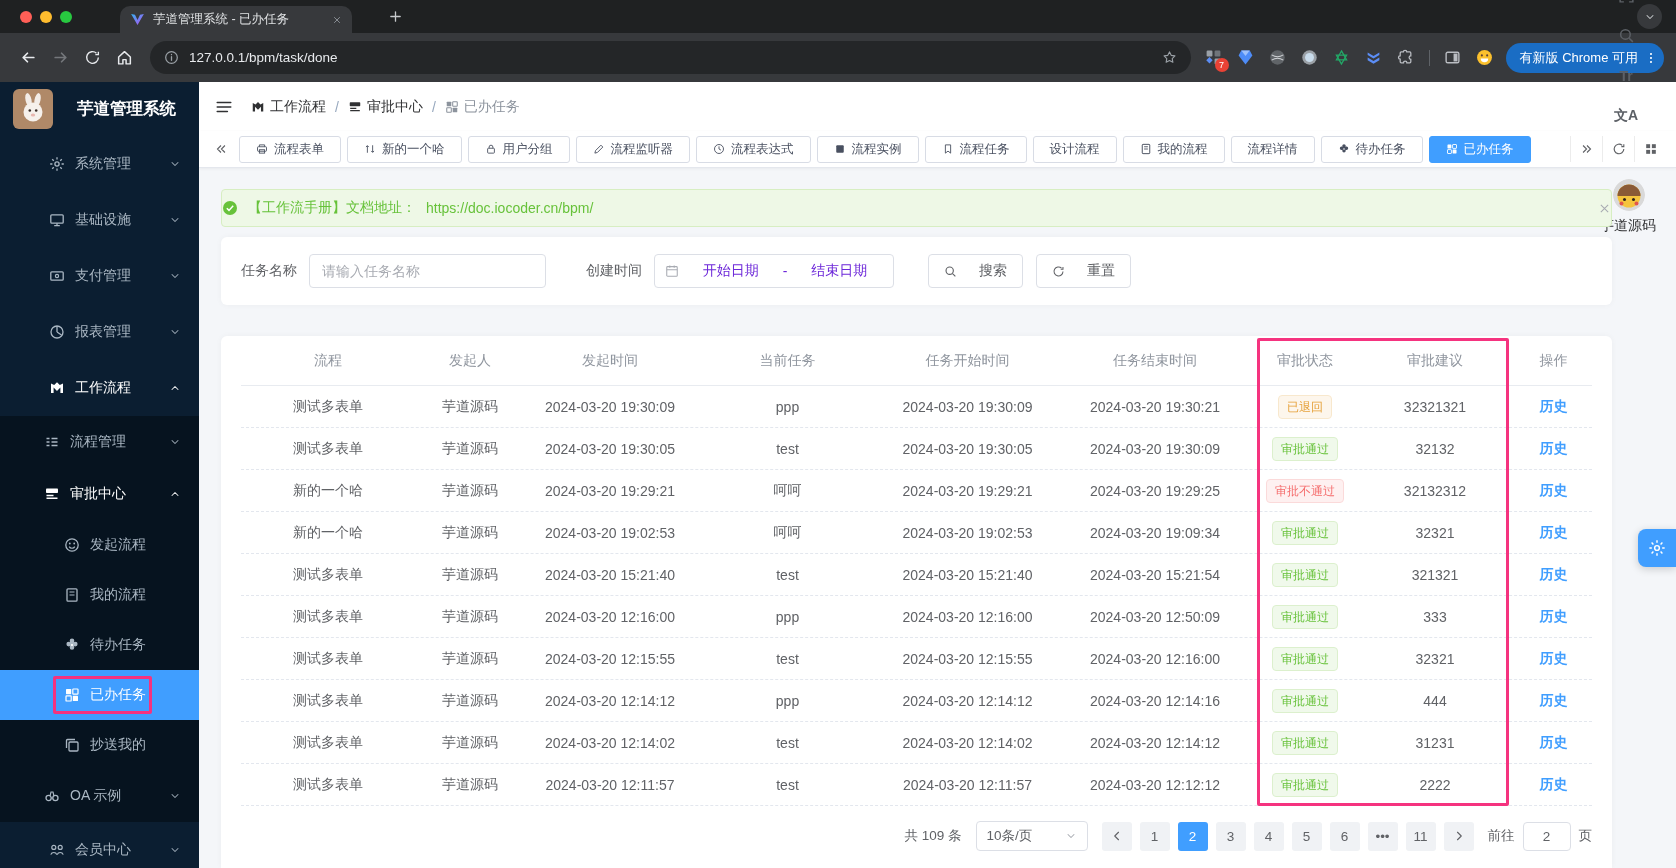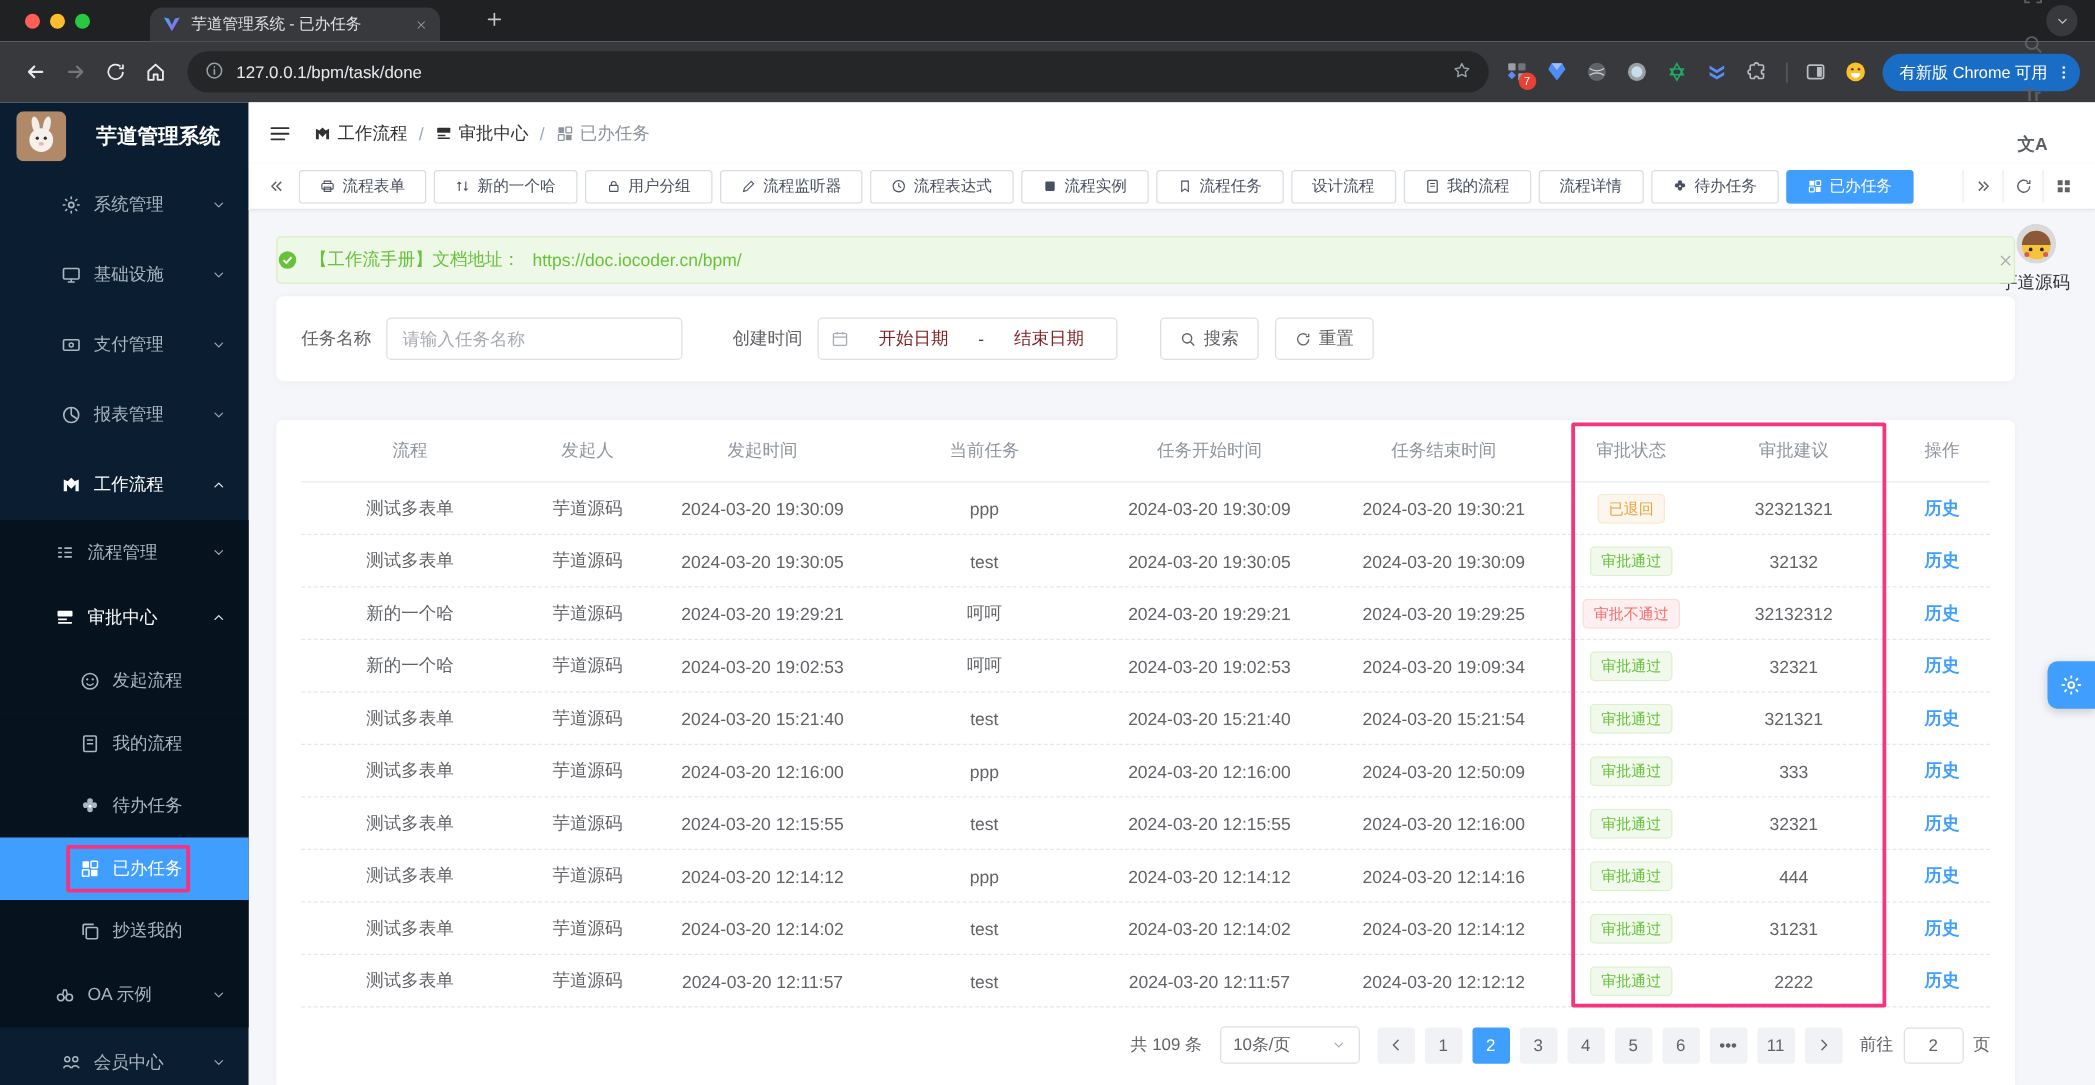--- a/index.html
+++ b/index.html
@@ -86,24 +86,24 @@
   .banner .check { color:#67c23a; font-size:16px; display:flex; }
   .banner-text { color:#67c23a; font-size:14px; }
   .banner-link { color:#67c23a; font-size:14px; text-decoration:none; }
   .banner-close { margin-left:auto; color:#a8abb2; font-size:13px; display:flex; }
 
   .form-card { height:68px; flex:none; background:#fff; border-radius:6px; margin-bottom:31px; display:flex; align-items:center; padding:0 20px; box-shadow:0 0 6px rgba(31,45,61,.04); }
   .f-label { font-size:14px; color:#606266; margin-right:12px; white-space:nowrap; }
   .f-label.second { margin-left:40px; }
   .inp { width:237px; height:34px; border:1px solid #dcdfe6; border-radius:4px; padding:0 12px; font-size:14px; color:#606266; outline:none; font-family:inherit; }
   .inp::placeholder { color:#a8abb2; }
-  .date-box { width:240px; height:34px; border:1px solid #dcdfe6; border-radius:4px; display:flex; align-items:center; padding:0 10px; gap:8px; color:#7f1d1d; font-size:14px; }
+  .date-box { width:240px; height:34px; border:1px solid #dcdfe6; border-radius:4px; display:flex; align-items:center; padding:0 10px; gap:8px; color:#6d28d9; font-size:14px; }
   .date-box .ic { font-size:14px; color:#a8abb2; }
   .date-box .dph { flex:1; text-align:center; }
-  .btn { height:34px; padding:0 15px; border:1px solid #dcdfe6; border-radius:4px; background:#fff; color:#606266; font-size:14px; display:inline-flex; align-items:center; gap:6px; cursor:pointer; font-family:inherit; }
+  .btn { height:34px; padding:0 15px; border:1px solid #dcdfe6; border-radius:4px; background:#fff; color:#606266; font-size:14px; display:inline-flex; align-items:center; gap:22px; cursor:pointer; font-family:inherit; }
   .btn .ic { font-size:13px; }
   .btn.search { margin-left:34px; }
   .btn.reset { margin-left:13px; }
 
   .table-card { flex:1; background:#fff; border-radius:6px 6px 0 0; padding:0 20px; display:flex; flex-direction:column; box-shadow:0 0 6px rgba(31,45,61,.04); position:relative; overflow:hidden; }
   .t-head { height:50px; display:flex; align-items:center; border-bottom:1px solid #e8ebf0; color:#8f959e; font-weight:500; font-size:14px; flex:none; }
   .t-row { height:42px; display:flex; align-items:center; border-bottom:1px dashed #e3e7ee; font-size:14px; color:#606266; flex:none; }
   .t-head > div, .t-row > div { flex:none; text-align:center; overflow:hidden; white-space:nowrap; }
   .c0 { width:174px; } .c1 { width:110px; } .c2 { width:170px; } .c3 { width:185px; }
   .c4 { width:175px; } .c5 { width:200px; } .c6 { width:100px; } .c7 { width:160px; } .c8 { width:77px; }

